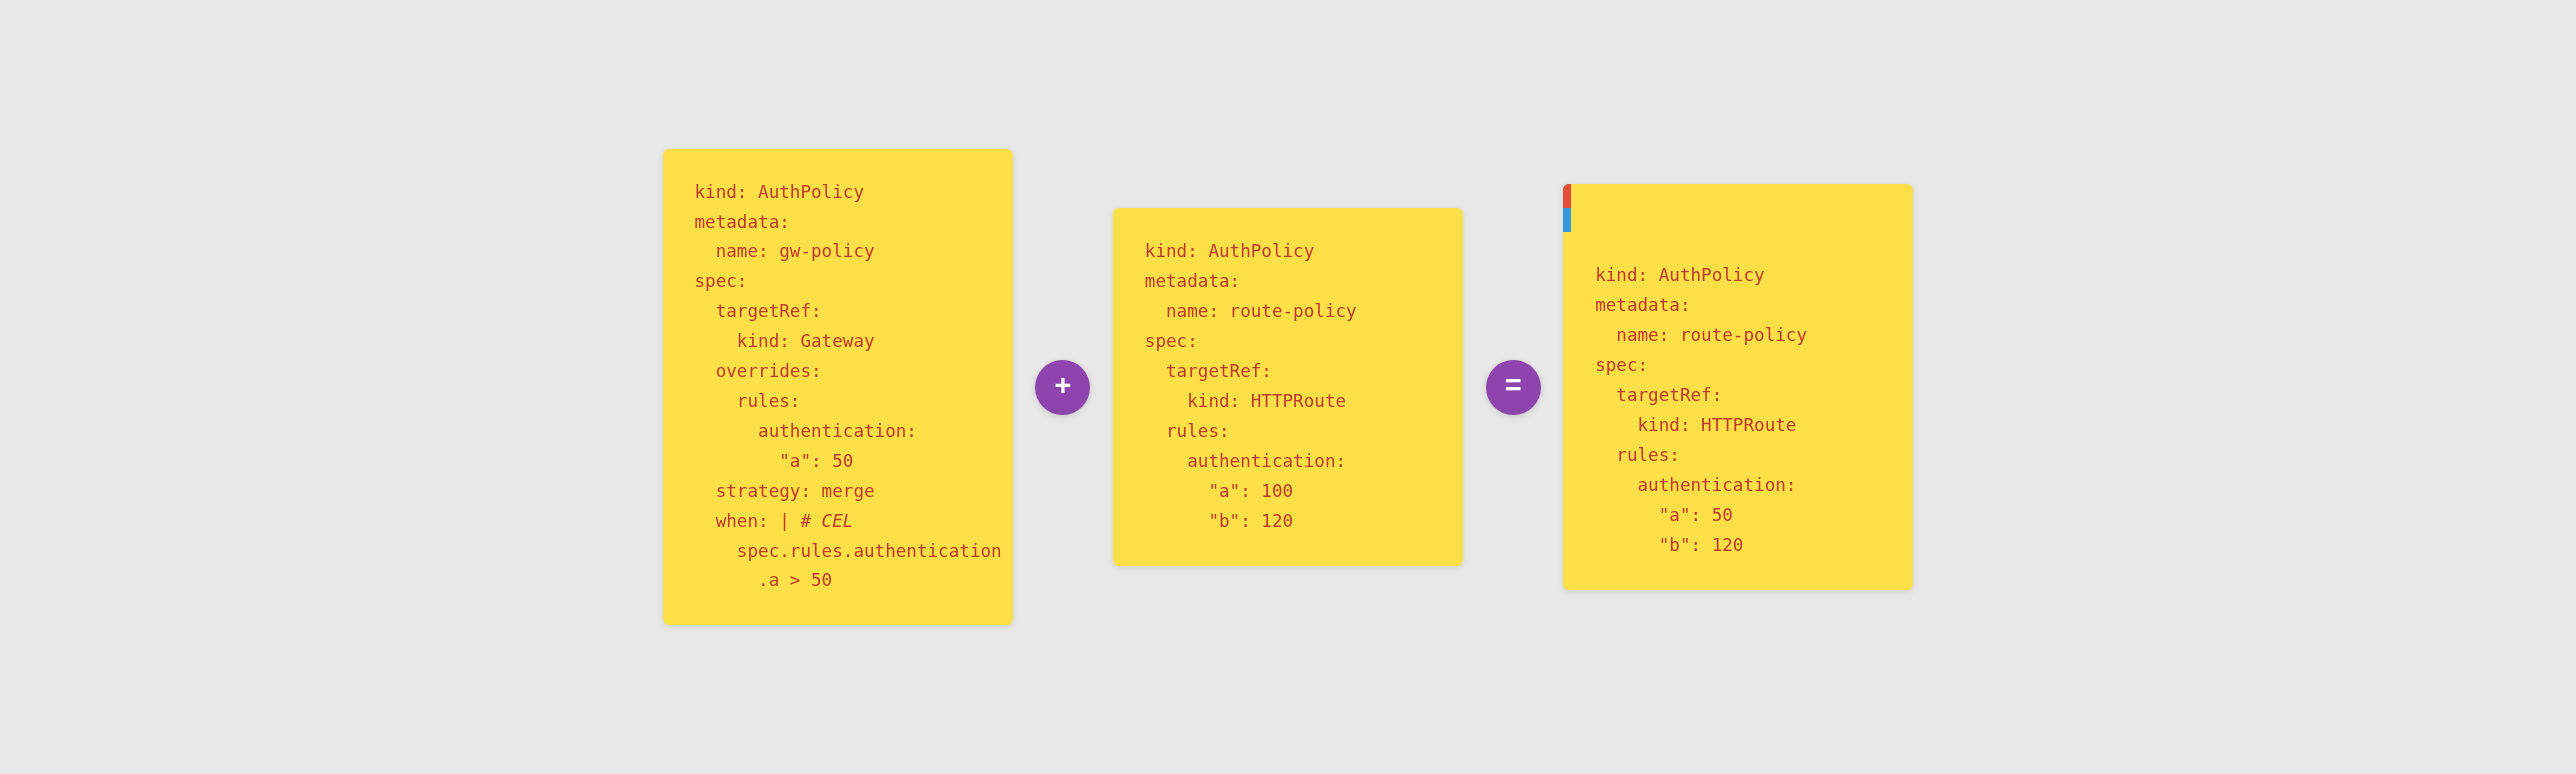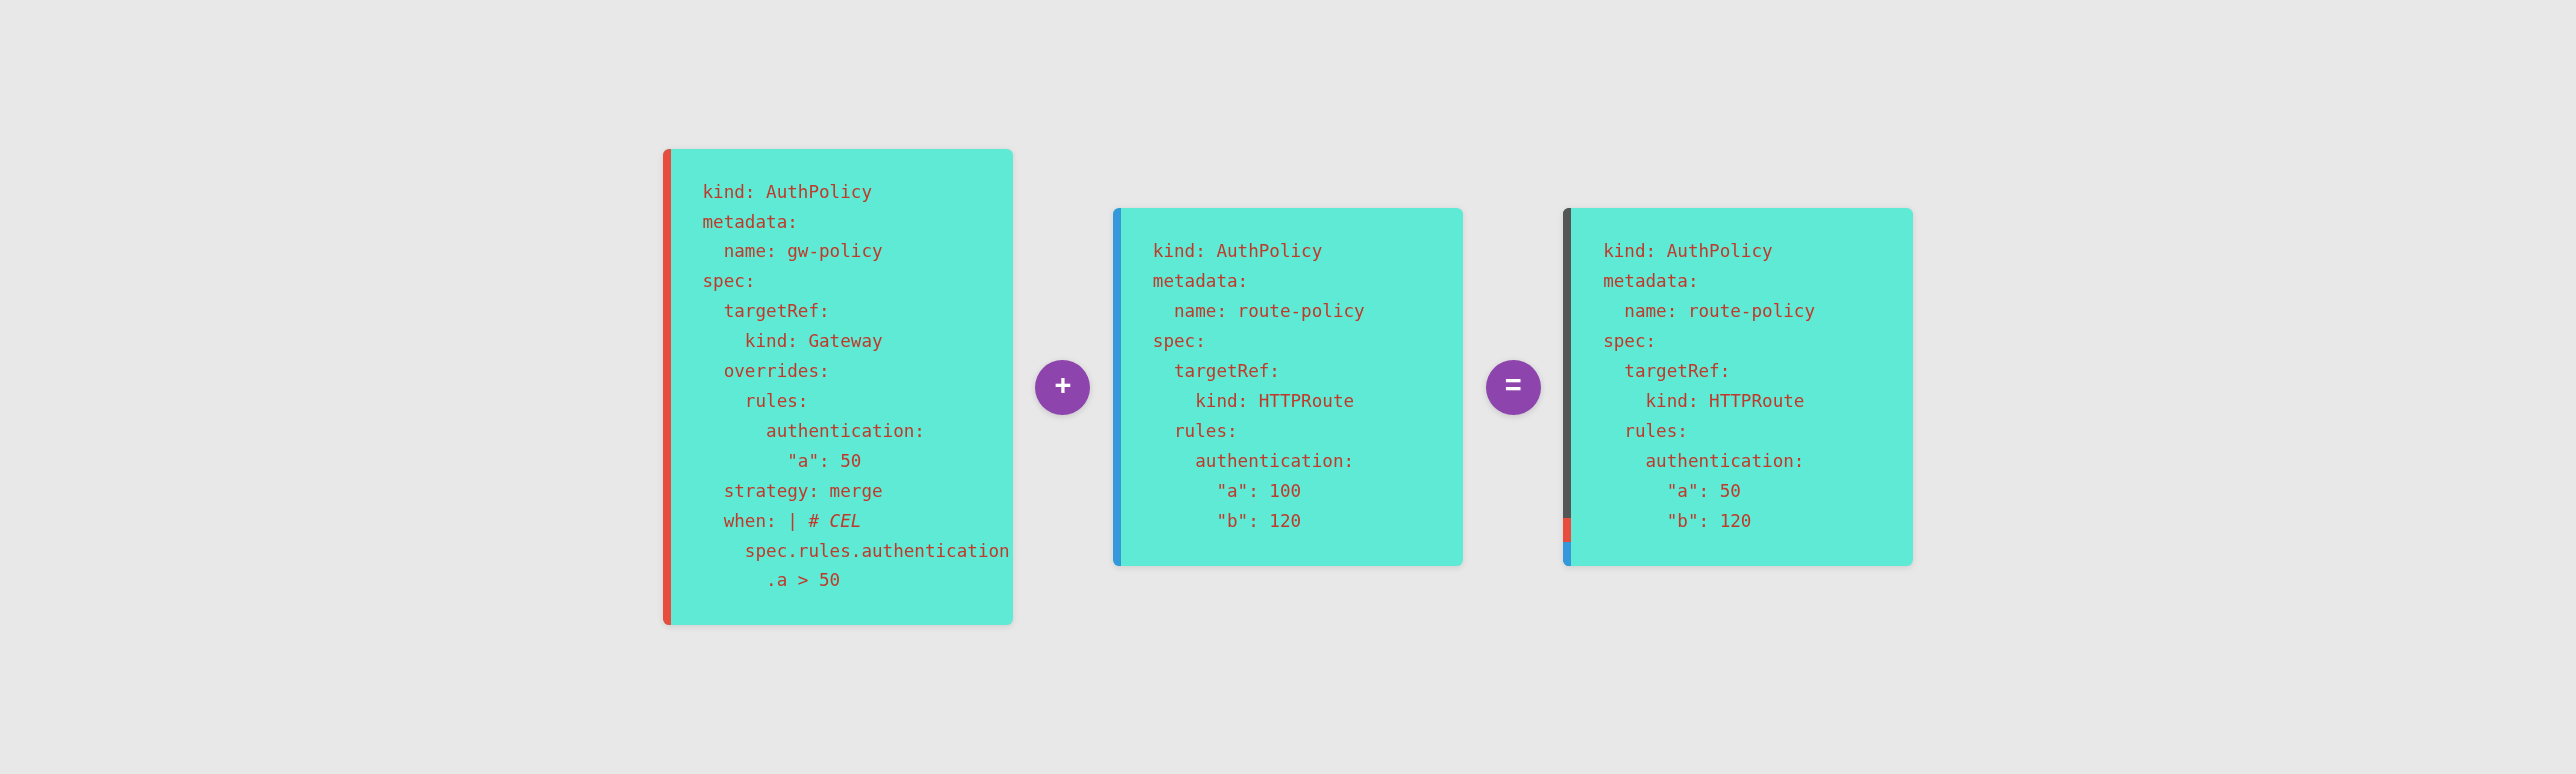--- a/index.html
+++ b/index.html
@@ -16,24 +16,25 @@
 
     .container {
       display: flex;
       align-items: center;
       gap: 0;
       width: 100%;
       max-width: 1251px;
     }
 
     .card {
-      background: #5eead4;
+      background: #fde047;
       border-radius: 6.4px;
       overflow: hidden;
       display: flex;
+      flex-direction: column;
       flex: 1;
       min-height: 337px;
       box-shadow: 0 1.6px 6.4px rgba(0,0,0,0.1);
     }
 
     .card-border-left {
       width: 8px;
       flex-shrink: 0;
     }
 

